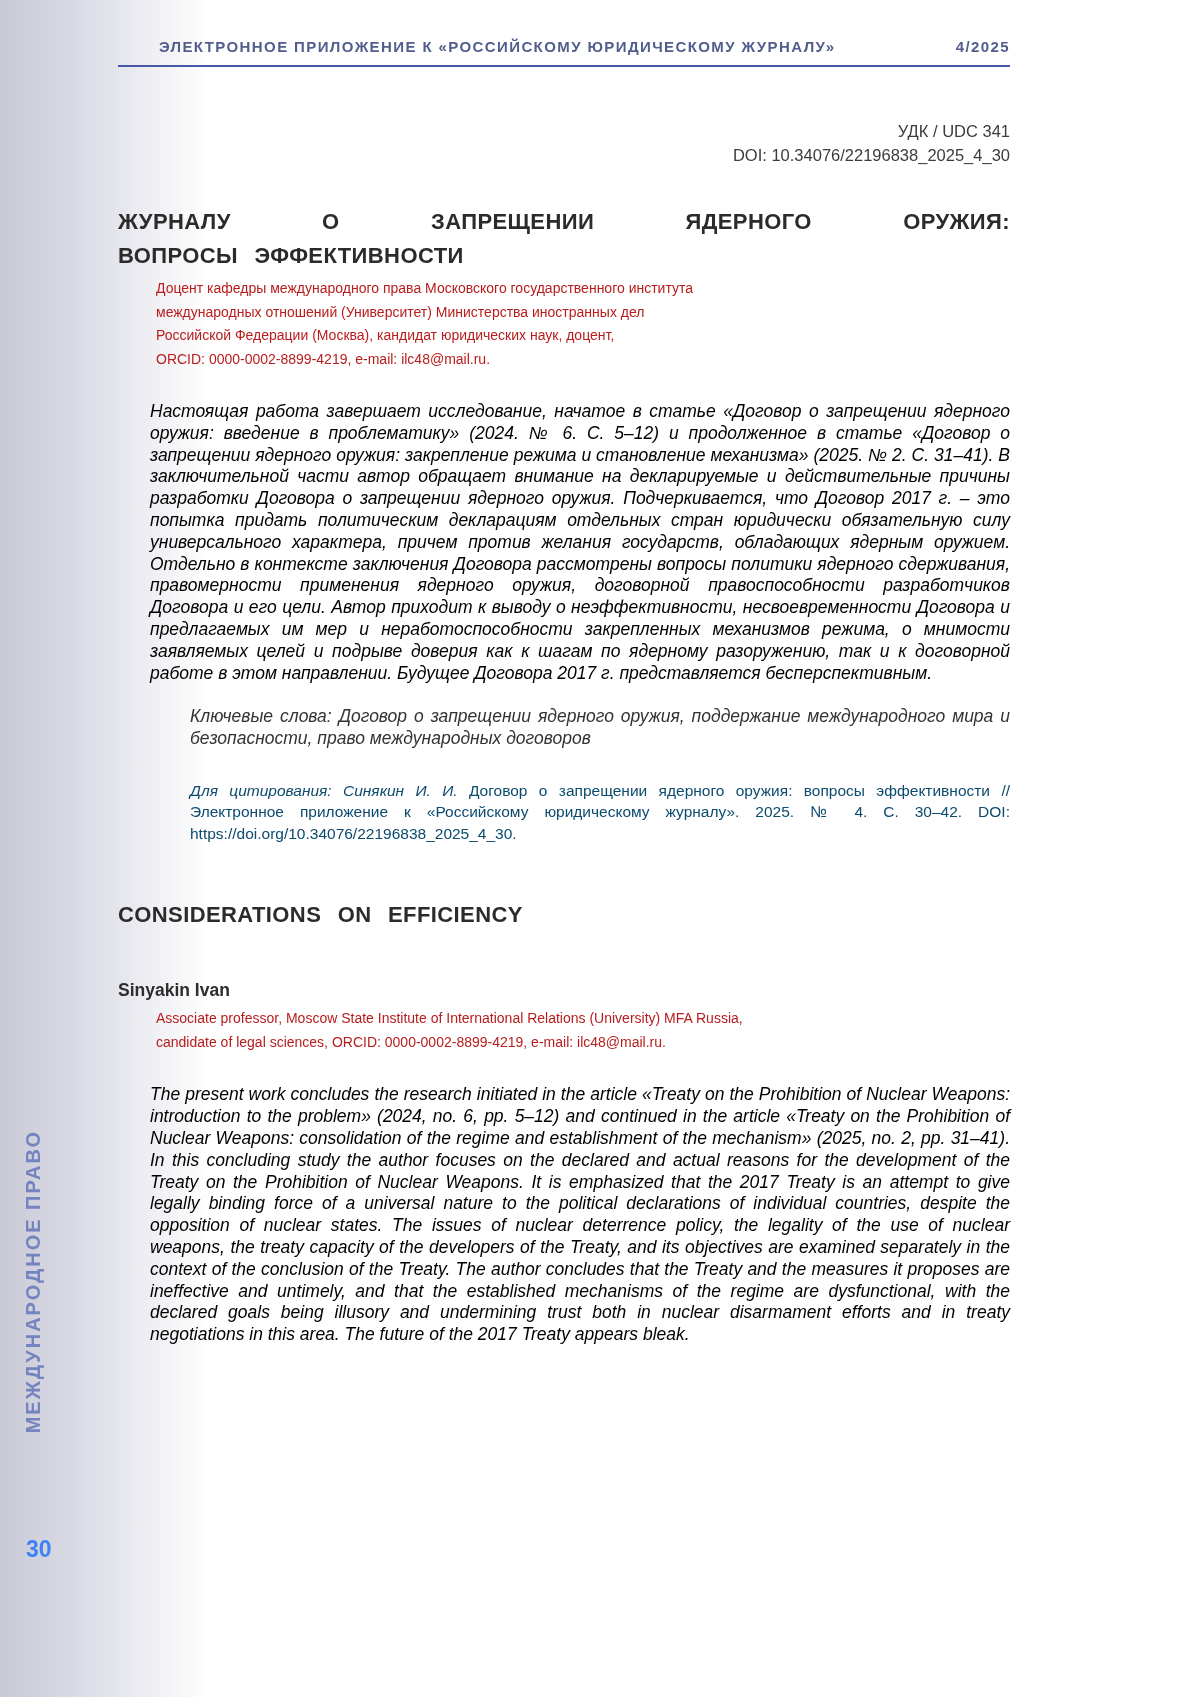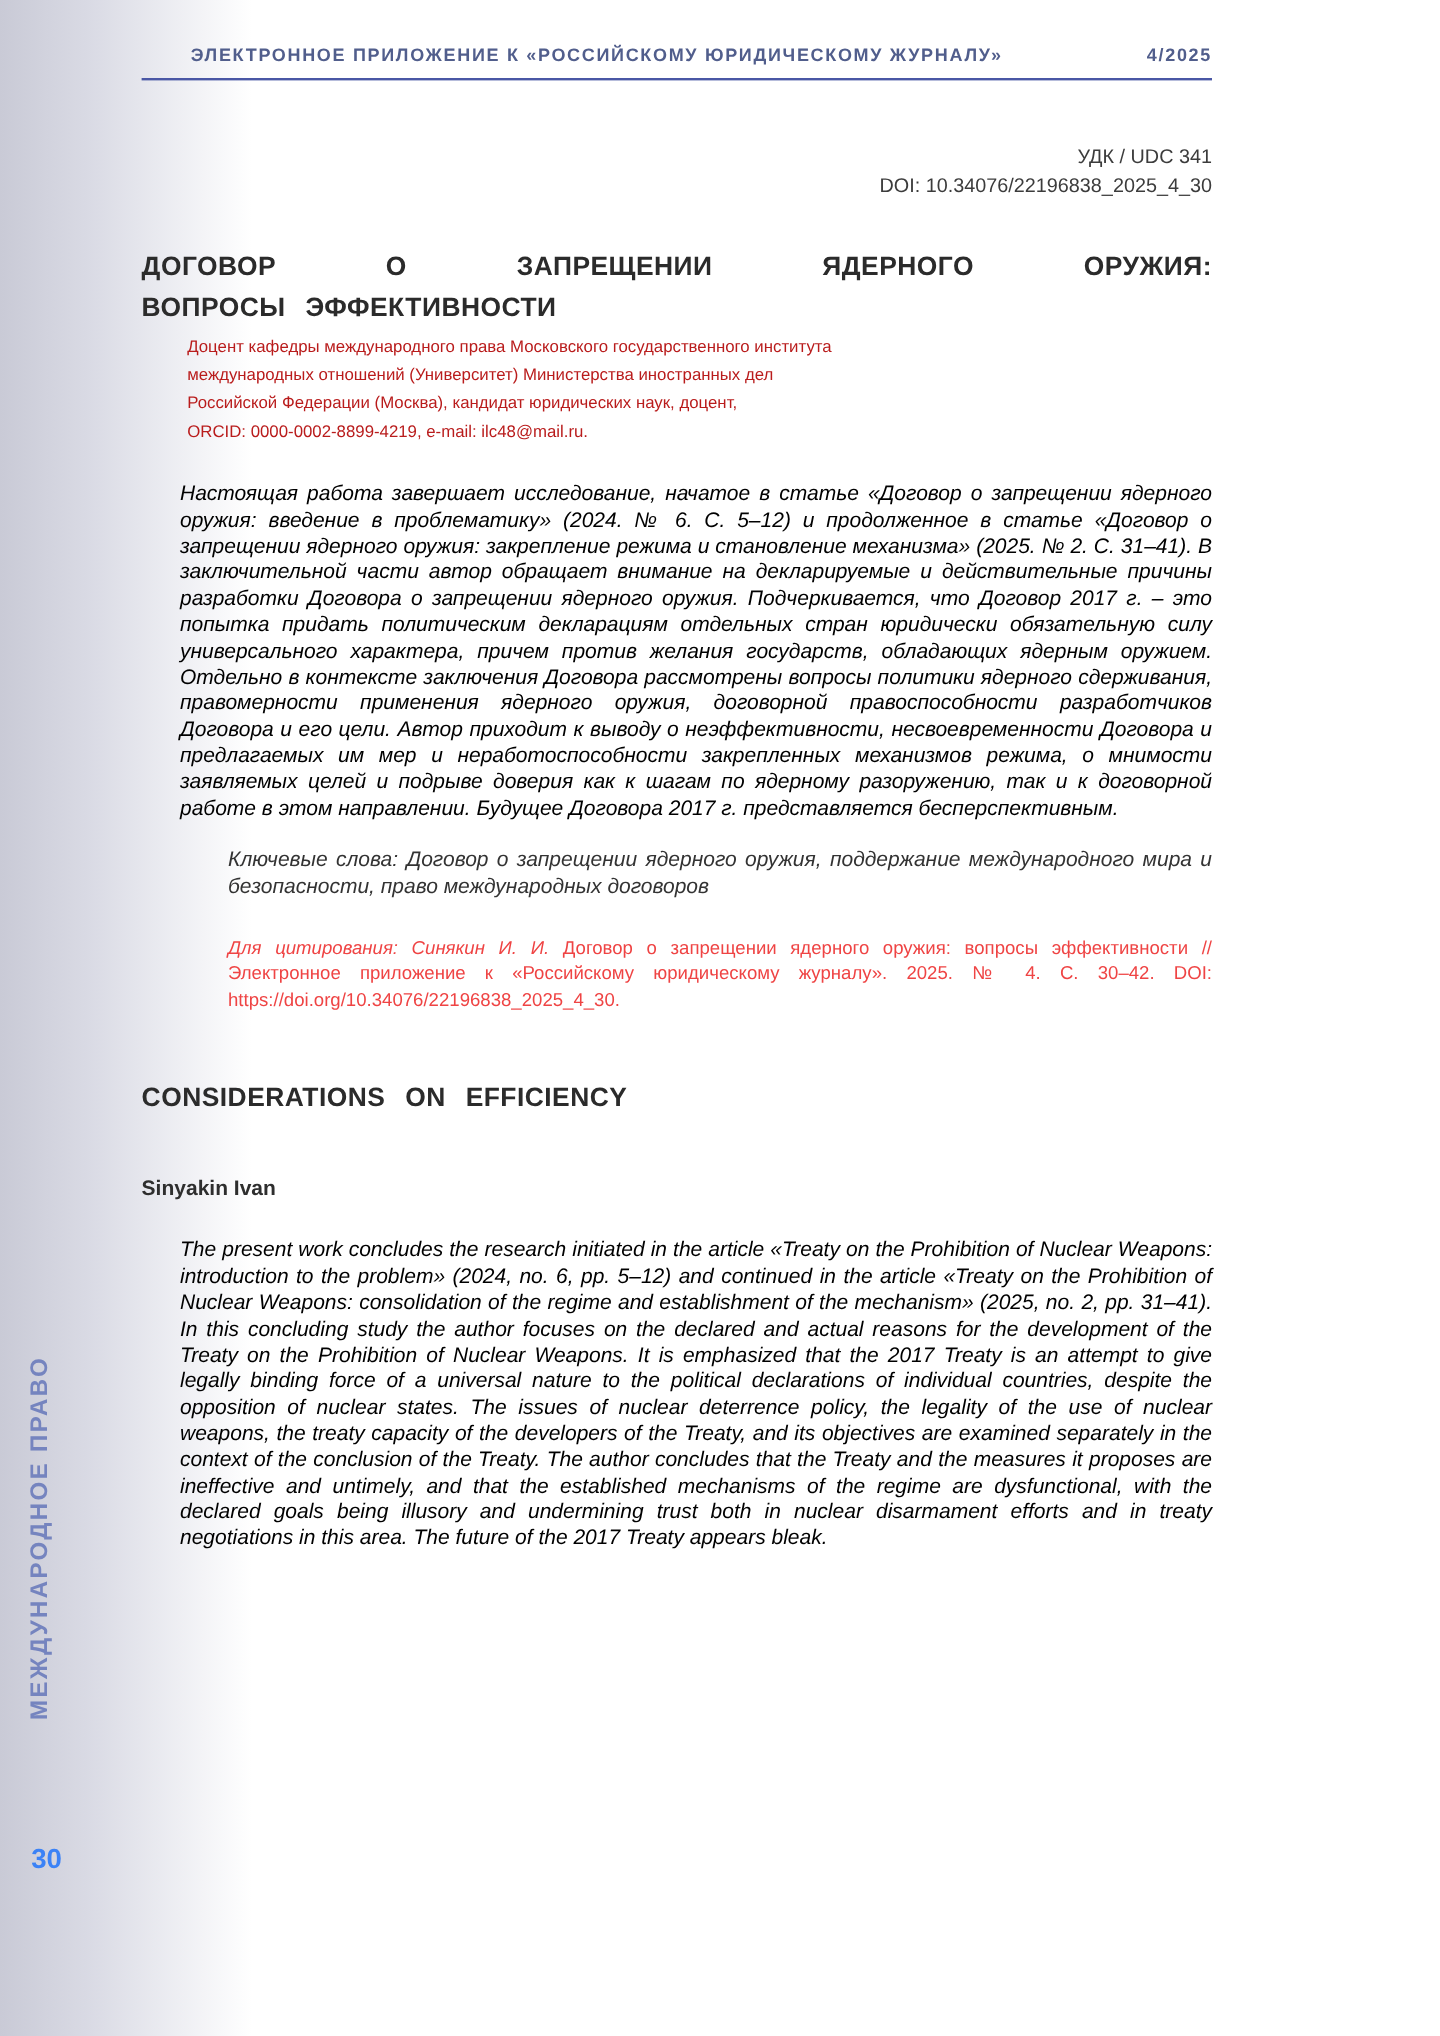--- a/index.html
+++ b/index.html
@@ -39,21 +39,21 @@
 
   .abstract {
     margin-top:30px; font-style:italic; text-align:justify;
     font-size:17.5px; line-height:21.8px; color:#000000;margin-left:32px;
   }
   .keywords {
     margin-top:22px; font-style:italic; text-align:justify;
     font-size:17.5px; line-height:21.8px; color:#333;
   }
   .citation {
-    margin-top:30px; text-align:justify; font-size:15.5px; line-height:21.5px; color:#ef4444;
+    margin-top:30px; text-align:justify; font-size:15.5px; line-height:21.5px; color:#0c4a6e;
   }
   .citation .it { font-style:italic; }
 
   .en-block { margin-top:56px; }
 
   
   .section-label {
     position:absolute; left:22px; top:1130px;
     writing-mode:vertical-rl; transform:rotate(180deg);
     font-size:20px; font-weight:bold; letter-spacing:2px;
@@ -81,21 +81,21 @@
       <span>4/2025</span>
     </div>
     <div class="header-rule"></div>
 
     <div class="meta">
       <div>УДК / UDC 341</div>
       <div>DOI: 10.34076/22196838_2025_4_30</div>
     </div>
 
     <div class="article-title">
-      <div class="t1">ДОГОВОР О ЗАПРЕЩЕНИИ ЯДЕРНОГО ОРУЖИЯ:</div>
+      <div class="t1">ЖУРНАЛУ О ЗАПРЕЩЕНИИ ЯДЕРНОГО ОРУЖИЯ:</div>
       <div class="t2">ВОПРОСЫ ЭФФЕКТИВНОСТИ</div>
     </div>
 
     <div class="affiliation">Доцент кафедры международного права Московского государственного института
 международных отношений (Университет) Министерства иностранных дел
 Российской Федерации (Москва), кандидат юридических наук, доцент,
 ORCID: 0000-0002-8899-4219, e-mail: ilc48@mail.ru.</div>
 
     <div class="abstract indent">Настоящая работа завершает исследование, начатое в статье «Договор о запрещении ядерного оружия: введение в проблематику» (2024. № 6. С. 5–12) и продолженное в статье «Договор о запрещении ядерного оружия: закрепление режима и становление механизма» (2025. № 2. С. 31–41). В заключительной части автор обращает внимание на декларируемые и действительные причины разработки Договора о запрещении ядерного оружия. Подчеркивается, что Договор 2017 г. – это попытка придать политическим декларациям отдельных стран юридически обязательную силу универсального характера, причем против желания государств, обладающих ядерным оружием. Отдельно в контексте заключения Договора рассмотрены вопросы политики ядерного сдерживания, правомерности применения ядерного оружия, договорной правоспособности разработчиков Договора и его цели. Автор приходит к выводу о неэффективности, несвоевременности Договора и предлагаемых им мер и неработоспособности закрепленных механизмов режима, о мнимости заявляемых целей и подрыве доверия как к шагам по ядерному разоружению, так и к договорной работе в этом направлении. Будущее Договора 2017 г. представляется бесперспективным.</div>
 
@@ -106,18 +106,20 @@
     <div class="citation indent">
       <span class="it">Для цитирования:</span><span class="it"> Синякин И. И.</span><span> Договор о запрещении ядерного оружия: вопросы эффективности // Электронное приложение к «Российскому юридическому журналу». 2025. № 4. С. 30–42. DOI: https://doi.org/10.34076/22196838_2025_4_30.</span>
     </div>
 
     <div class="en-block">
       <div class="article-title">
         <div class="t2">CONSIDERATIONS ON EFFICIENCY</div>
       </div>
 
       <div class="author">Sinyakin Ivan</div>
+      <div class="affiliation">Associate professor, Moscow State Institute of International Relations (University) MFA Russia,
+candidate of legal sciences, ORCID: 0000-0002-8899-4219, e-mail: ilc48@mail.ru.</div>
 
       <div class="abstract indent">The present work concludes the research initiated in the article «Treaty on the Prohibition of Nuclear Weapons: introduction to the problem» (2024, no. 6, pp. 5–12) and continued in the article «Treaty on the Prohibition of Nuclear Weapons: consolidation of the regime and establishment of the mechanism» (2025, no. 2, pp. 31–41). In this concluding study the author focuses on the declared and actual reasons for the development of the Treaty on the Prohibition of Nuclear Weapons. It is emphasized that the 2017 Treaty is an attempt to give legally binding force of a universal nature to the political declarations of individual countries, despite the opposition of nuclear states. The issues of nuclear deterrence policy, the legality of the use of nuclear weapons, the treaty capacity of the developers of the Treaty, and its objectives are examined separately in the context of the conclusion of the Treaty. The author concludes that the Treaty and the measures it proposes are ineffective and untimely, and that the established mechanisms of the regime are dysfunctional, with the declared goals being illusory and undermining trust both in nuclear disarmament efforts and in treaty negotiations in this area. The future of the 2017 Treaty appears bleak.</div>
     </div>
 
   </div>
 </div>
 
 </body></html>

